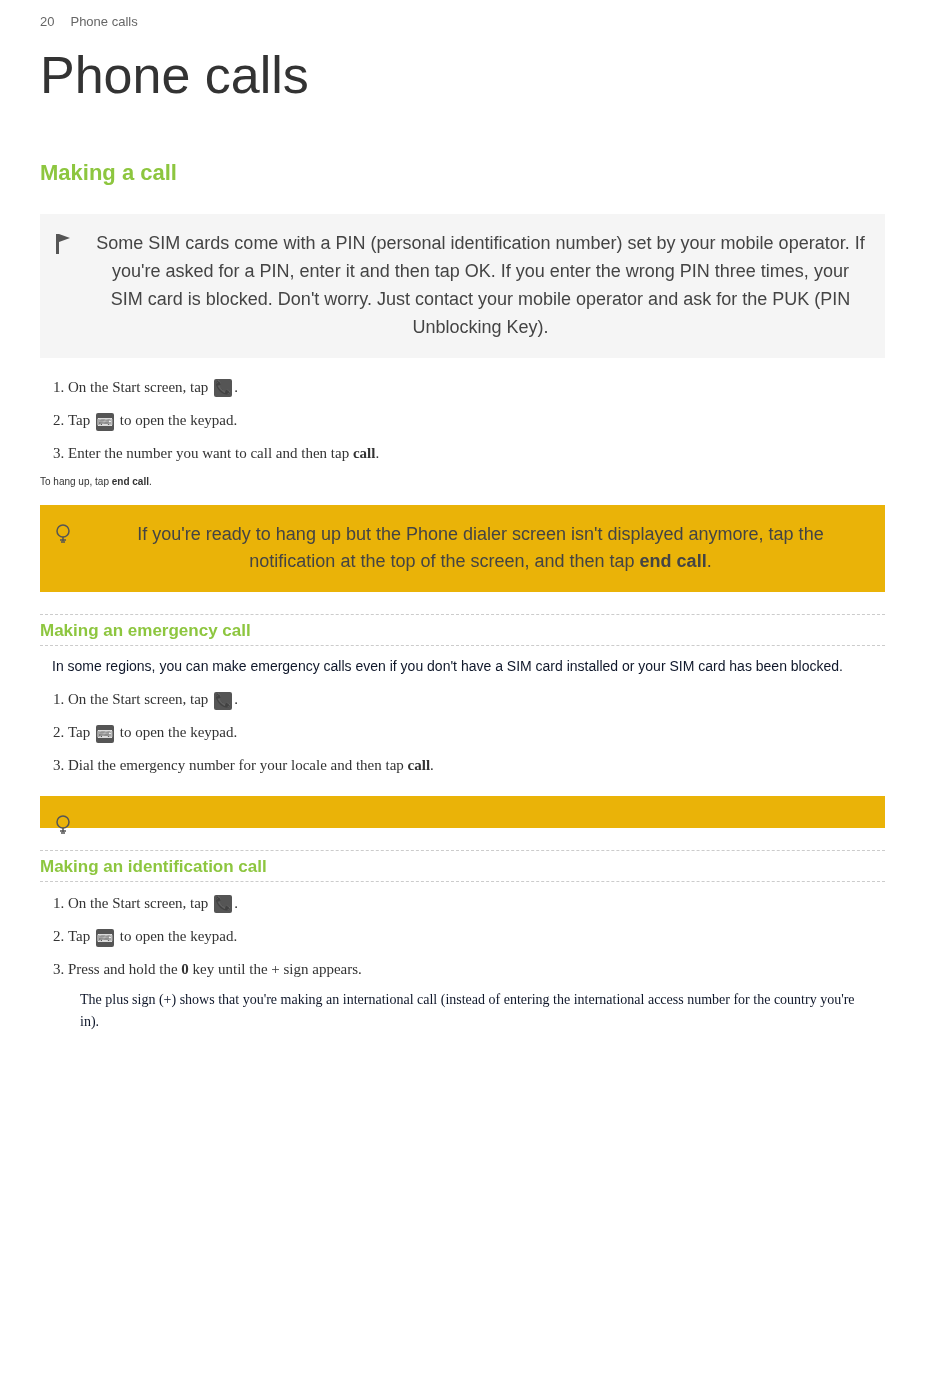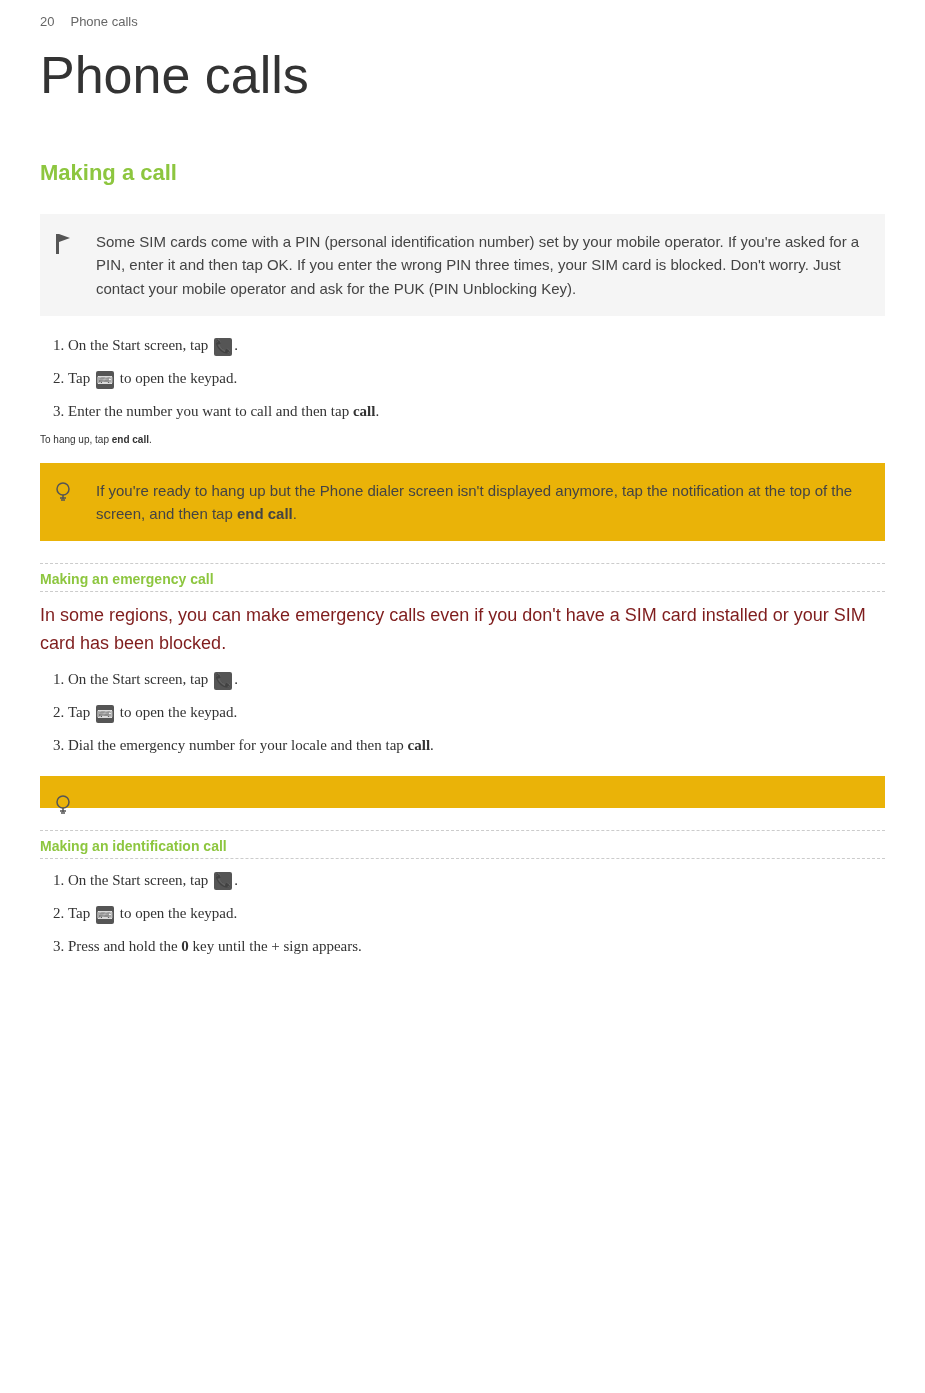--- a/index.html
+++ b/index.html
@@ -37,23 +37,24 @@
       font-weight: bold;
       color: #8dc63f;
       margin: 48px 0 28px 0;
     }
     .note-box {
       background: #f5f5f5;
       border-left: none;
       padding: 16px 20px 16px 56px;
       margin: 18px 0;
       position: relative;
-      font-size: 15px;
+      font-size: 18px;
       line-height: 1.55;
       color: #444;
+      text-align: center;
     }
     .note-box .note-icon {
       position: absolute;
       left: 14px;
       top: 18px;
       font-size: 20px;
       color: #555;
     }
     .note-box.tip-box {
       background: #eab308;
@@ -71,40 +72,40 @@
     }
     .bold-inline {
       font-weight: bold;
     }
     .hang-up-line {
       margin: 10px 0 10px 0;
       font-size: 10px;
       color: #333;
     }
     .subsection-link {
-      font-size: 14px;
+      font-size: 17px;
       color: #8dc63f;
       font-weight: bold;
       text-decoration: none;
     }
     .subsection-block {
       border-top: 1px dashed #ccc;
       border-bottom: 1px dashed #ccc;
       padding: 6px 0 4px 0;
       margin: 22px 0 10px 0;
     }
     .subsection-block + p,
     .subsection-block + div {
       margin-top: 8px;
     }
     .body-text {
-      font-size: 18px;
+      font-size: 14px;
       line-height: 1.55;
-      color: #7f1d1d;
-      margin: 8px 0;
+      color: #0f172a;
+      margin: 8px 12px;
     }
     .phone-icon {
       display: inline-block;
       width: 18px;
       height: 18px;
       background: #555;
       border-radius: 2px;
       vertical-align: middle;
       position: relative;
       margin: 0 2px;
@@ -236,14 +237,15 @@
     On the Start screen, tap
     <span class="phone-icon"></span>.
   </li>
   <li>
     Tap
     <span class="keypad-icon"></span>
     to open the keypad.
   </li>
   <li>
     Press and hold the <span class="bold-inline">0</span> key until the + sign appears.
+    <p class="body-text" style="margin-top:8px;">The plus sign (+) shows that you're making an international call (instead of entering the international access number for the country you're in).</p>
   </li>
 </ol>
 
 </body></html>

